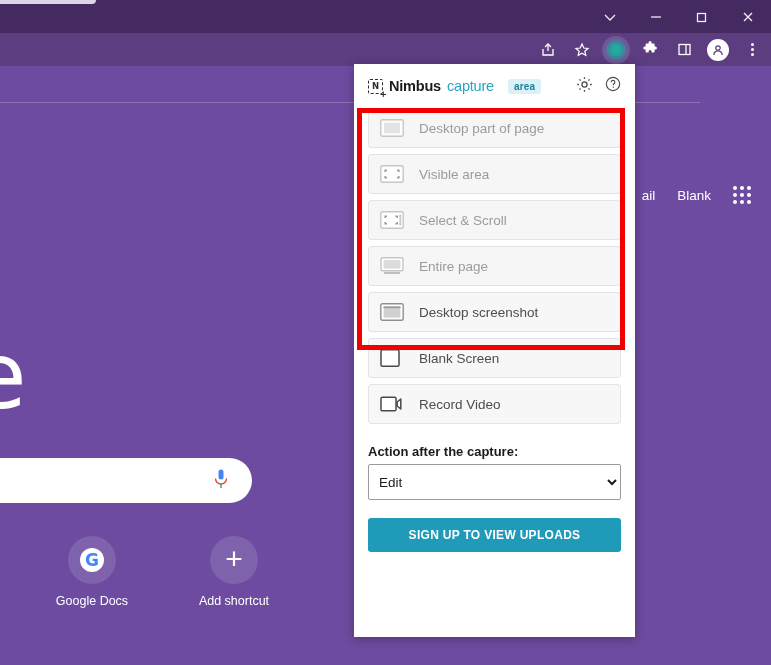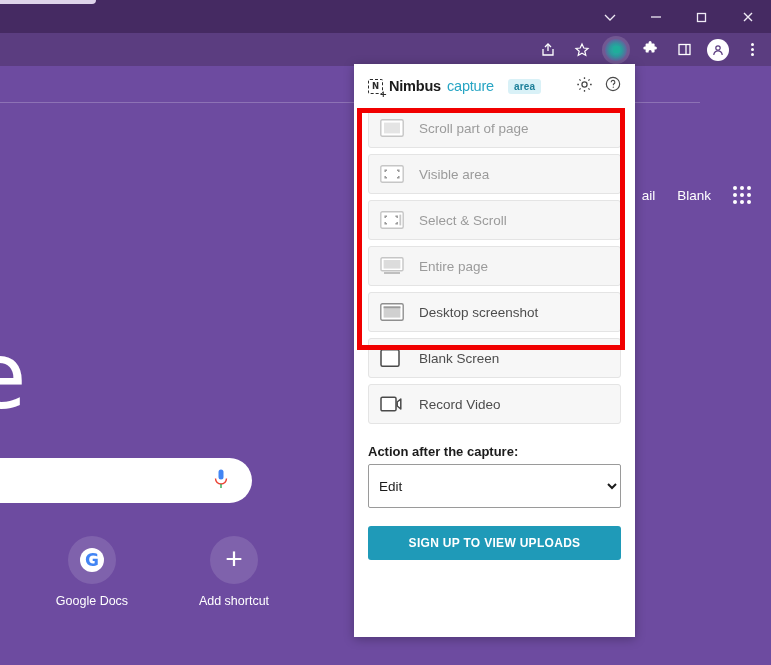--- a/index.html
+++ b/index.html
@@ -133,21 +133,21 @@
     height:40px; border:1px solid #e4e4e4; background:#f7f7f7;
     border-radius:3px; padding:0 10px; margin-bottom:6px;
     font-size:13.5px; color:#4d4d4d;
   }
   .menu-item.dim { color:#9b9b9b; background:#f6f6f6; }
   .menu-item .mi-icon { width:26px; display:flex; align-items:center; justify-content:center; }
 
   .sec-label { padding:14px 14px 5px; font-size:13px; font-weight:700; color:#1b1b1b; }
   .select-wrap { padding:0 14px; }
   select.action-select {
-    width:100%; height:44px; font-size:13.5px; font-family:"Liberation Sans", sans-serif;
+    width:100%; height:36px; font-size:13.5px; font-family:"Liberation Sans", sans-serif;
     border:1px solid #9a9a9a; border-radius:2px; padding:0 6px; background:#fff; color:#1b1b1b;
   }
   .cta-wrap { padding:18px 14px 0; }
   .cta {
     display:block; width:100%; height:34px; background:#1f9ab8; color:#fff;
     border:none; border-radius:3px; font-size:12px; font-weight:700; letter-spacing:0.3px;
     margin-bottom:10px; font-family:"Liberation Sans", sans-serif; cursor:pointer;
   }
 
   
@@ -308,21 +308,21 @@
 
     <div class="menu">
 
       <div class="menu-item dim">
         <span class="mi-icon">
           <svg width="24" height="18" viewBox="0 0 24 18">
             <rect x="0.8" y="0.8" width="22.4" height="16.4" rx="1.5" fill="#fff" stroke="#c6c6c6" stroke-width="1.4"></rect>
             <rect x="4" y="3.6" width="16" height="10.8" fill="#e4e4e4"></rect>
           </svg>
         </span>
-        <span>Scroll part of page</span>
+        <span>Desktop part of page</span>
       </div>
 
 
       <div class="menu-item dim">
         <span class="mi-icon">
           <svg width="24" height="18" viewBox="0 0 24 18">
             <rect x="0.8" y="0.8" width="22.4" height="16.4" rx="1.5" fill="#fff" stroke="#c6c6c6" stroke-width="1.4"></rect>
             <g stroke="#9a9a9a" stroke-width="1.5" fill="none">
               <path d="M7 5.2 H5.2 V7"></path>
                 <path d="M17 5.2 H18.8 V7"></path>

